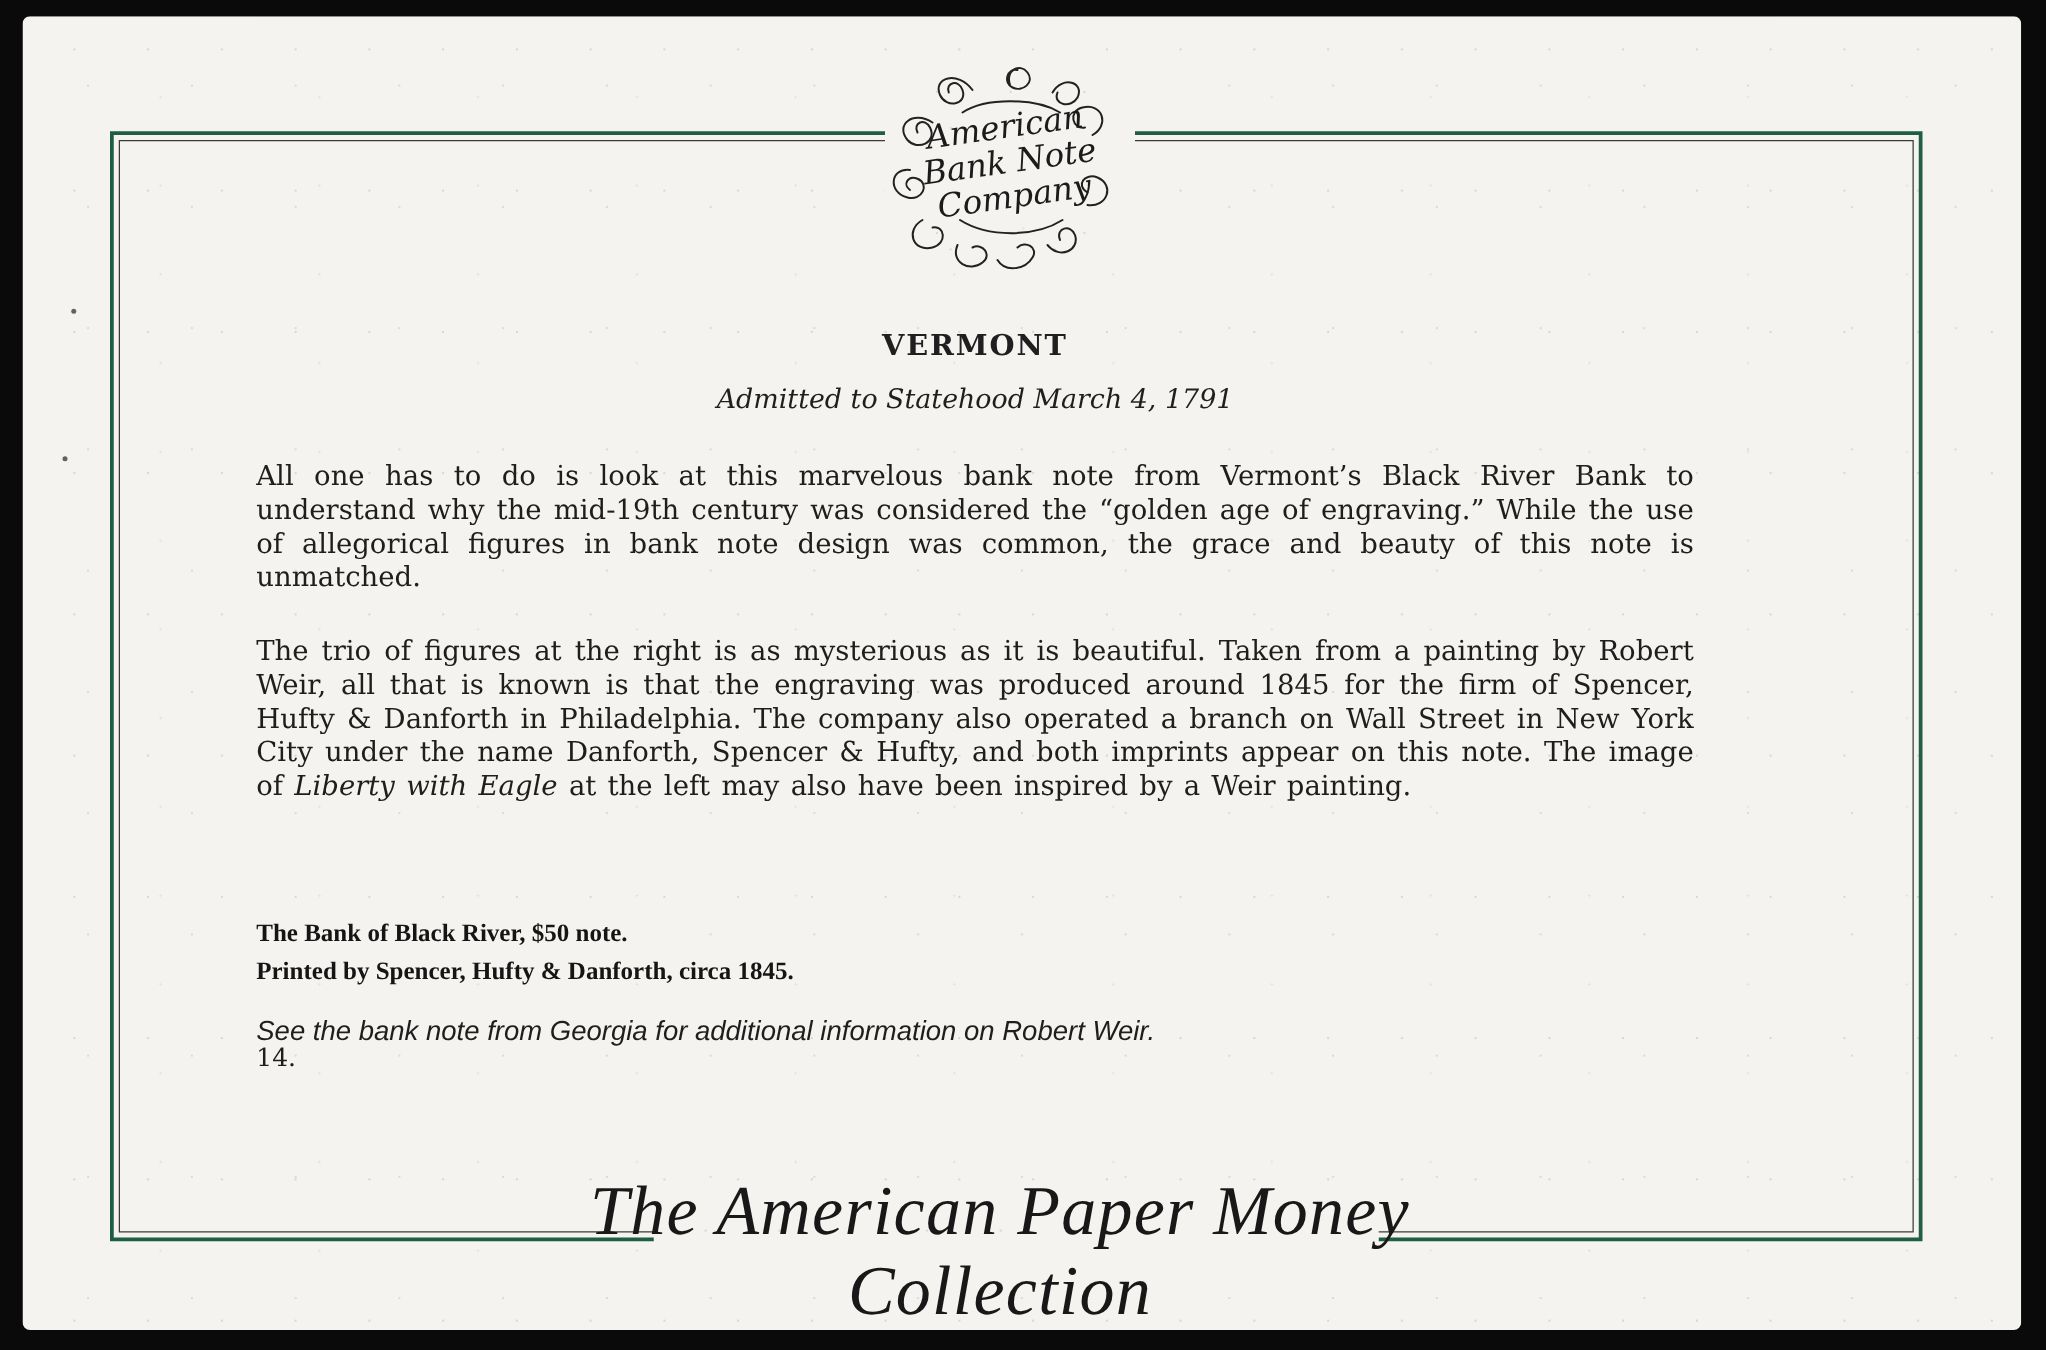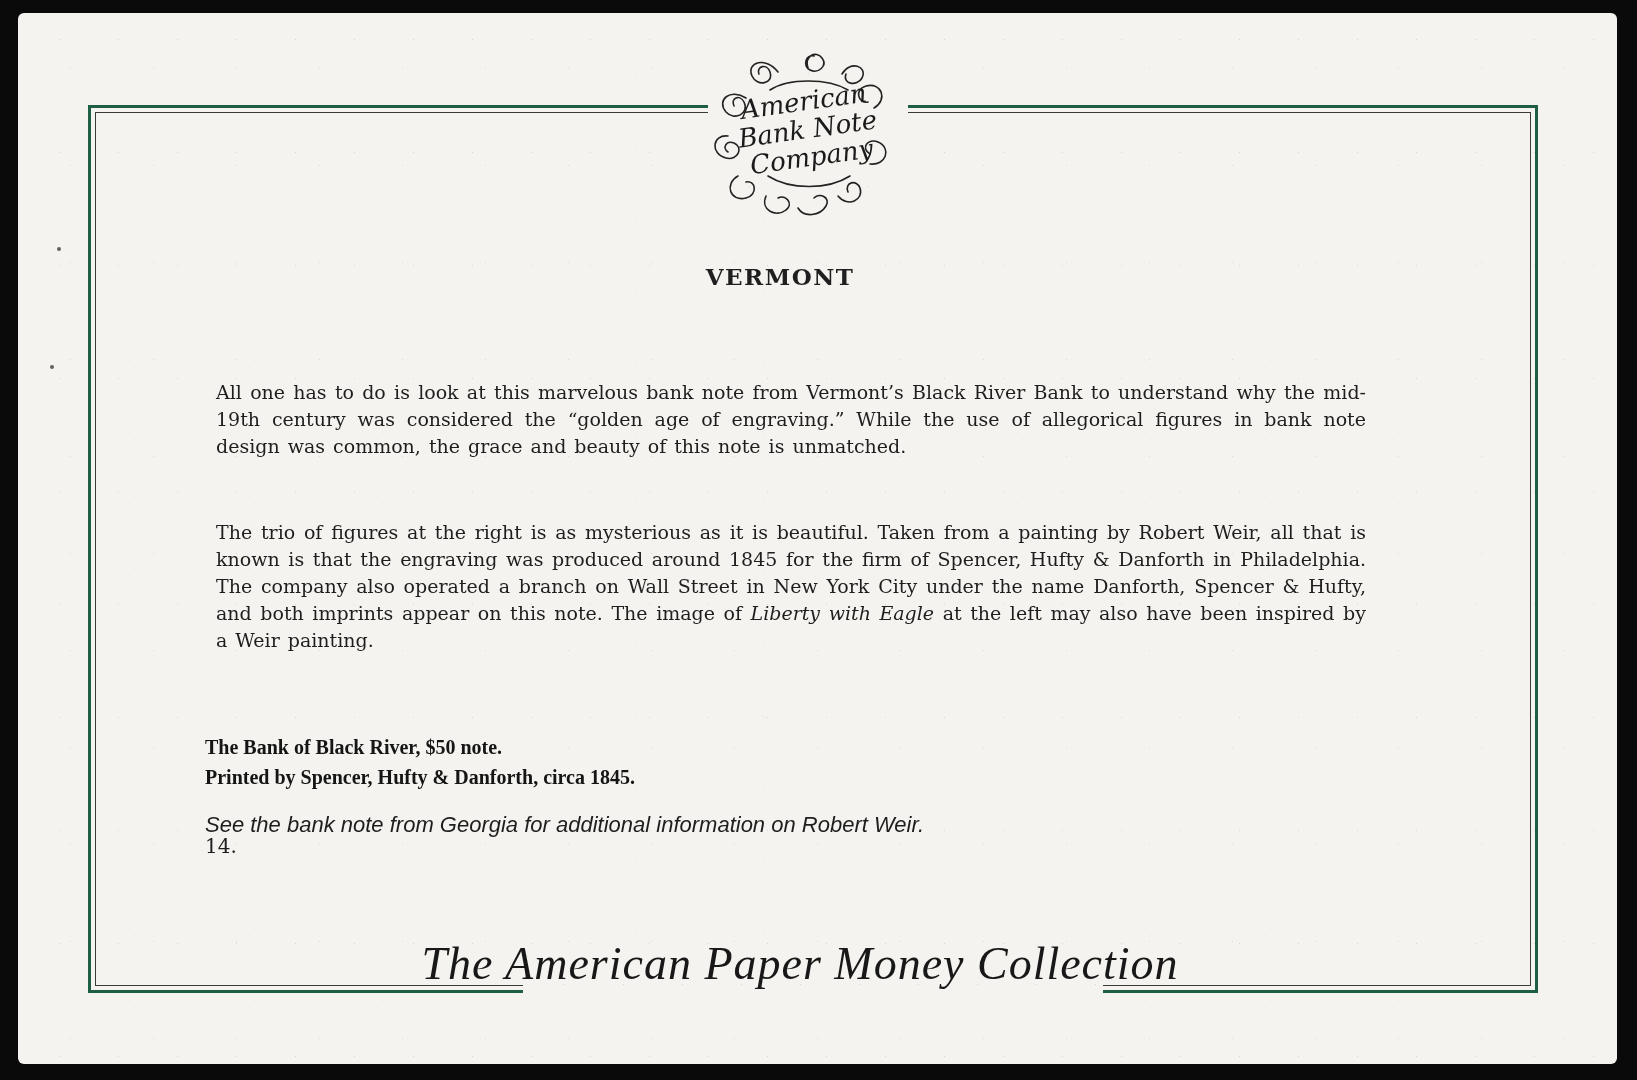--- a/index.html
+++ b/index.html
@@ -46,22 +46,22 @@
   }
   .doc-title{
     position:absolute;top:250px;width:100%;text-align:center;
     font-size:23px;font-weight:bold;letter-spacing:1.5px;
   }
   .doc-subtitle{
     position:absolute;top:294px;width:100%;text-align:center;
     font-style:italic;font-size:21.5px;
   }
   .body-para{
-    position:absolute;left:0;width:100%;margin:11px;text-align:justify;
-    font-size:19px;line-height:27px;word-spacing:2px;color:#1e1e1e;
+    position:absolute;left:0;width:100%;margin:0;text-align:justify;
+    font-size:22px;line-height:27px;word-spacing:2px;color:#1e1e1e;
   }
   .para1{top:355px;}
   .para2{top:495px;}
   .italic{font-style:italic;}
   .caption{
     position:absolute;top:719px;left:0;
     font-family:"Liberation Serif", serif;
     font-weight:bold;font-size:20px;line-height:30px;color:#151515;
   }
   .cross-ref{
@@ -71,21 +71,21 @@
   }
   .page-number{
     position:absolute;top:821px;left:0;font-size:20px;color:#1e1e1e;
   }
   .footer-mask{
     position:absolute;left:505px;top:945px;width:580px;height:54px;z-index:2;
   }
   .footer-script{
     position:absolute;left:382px;top:924px;width:800px;text-align:center;
     font-family:"Liberation Serif", serif;font-style:italic;
-    font-size:46px;letter-spacing:1px;color:#181818;z-index:3;
+    font-size:56px;letter-spacing:1px;color:#181818;z-index:3;
   }
   .speck{
     position:absolute;width:4px;height:4px;border-radius:50%;
     background:#3c3c3c;opacity:.8;z-index:2;
   }
 </style>
 </head>
 <body>
 
 <div class="stage">
@@ -117,20 +117,21 @@
         <g transform="rotate(-8 100 86)">
           <text x="100" y="64">American</text>
           <text x="100" y="92">Bank Note</text>
           <text x="100" y="120">Company</text>
         </g>
       </svg>
     </div>
 
     <div class="content">
       <div class="doc-title">VERMONT</div>
+      <div class="doc-subtitle">Admitted to Statehood March 4, 1791</div>
 
       <p class="body-para para1">All one has to do is look at this marvelous bank note from Vermont’s Black River Bank to understand why the mid-19th century was considered the “golden age of engraving.” While the use of allegorical figures in bank note design was common, the grace and beauty of this note is unmatched.</p>
 
       <p class="body-para para2"><span>The trio of figures at the right is as mysterious as it is beautiful. Taken from a painting by Robert Weir, all that is known is that the engraving was produced around 1845 for the firm of Spencer, Hufty &amp; Danforth in Philadelphia. The company also operated a branch on Wall Street in New York City under the name Danforth, Spencer &amp; Hufty, and both imprints appear on this note.  The image of </span><span class="italic">Liberty with Eagle</span><span> at the left may also have been inspired by a Weir painting.</span></p>
 
       <div class="caption">
         <div>The Bank of Black River, $50 note.</div>
         <div>Printed by Spencer, Hufty &amp; Danforth, circa 1845.</div>
       </div>
 

